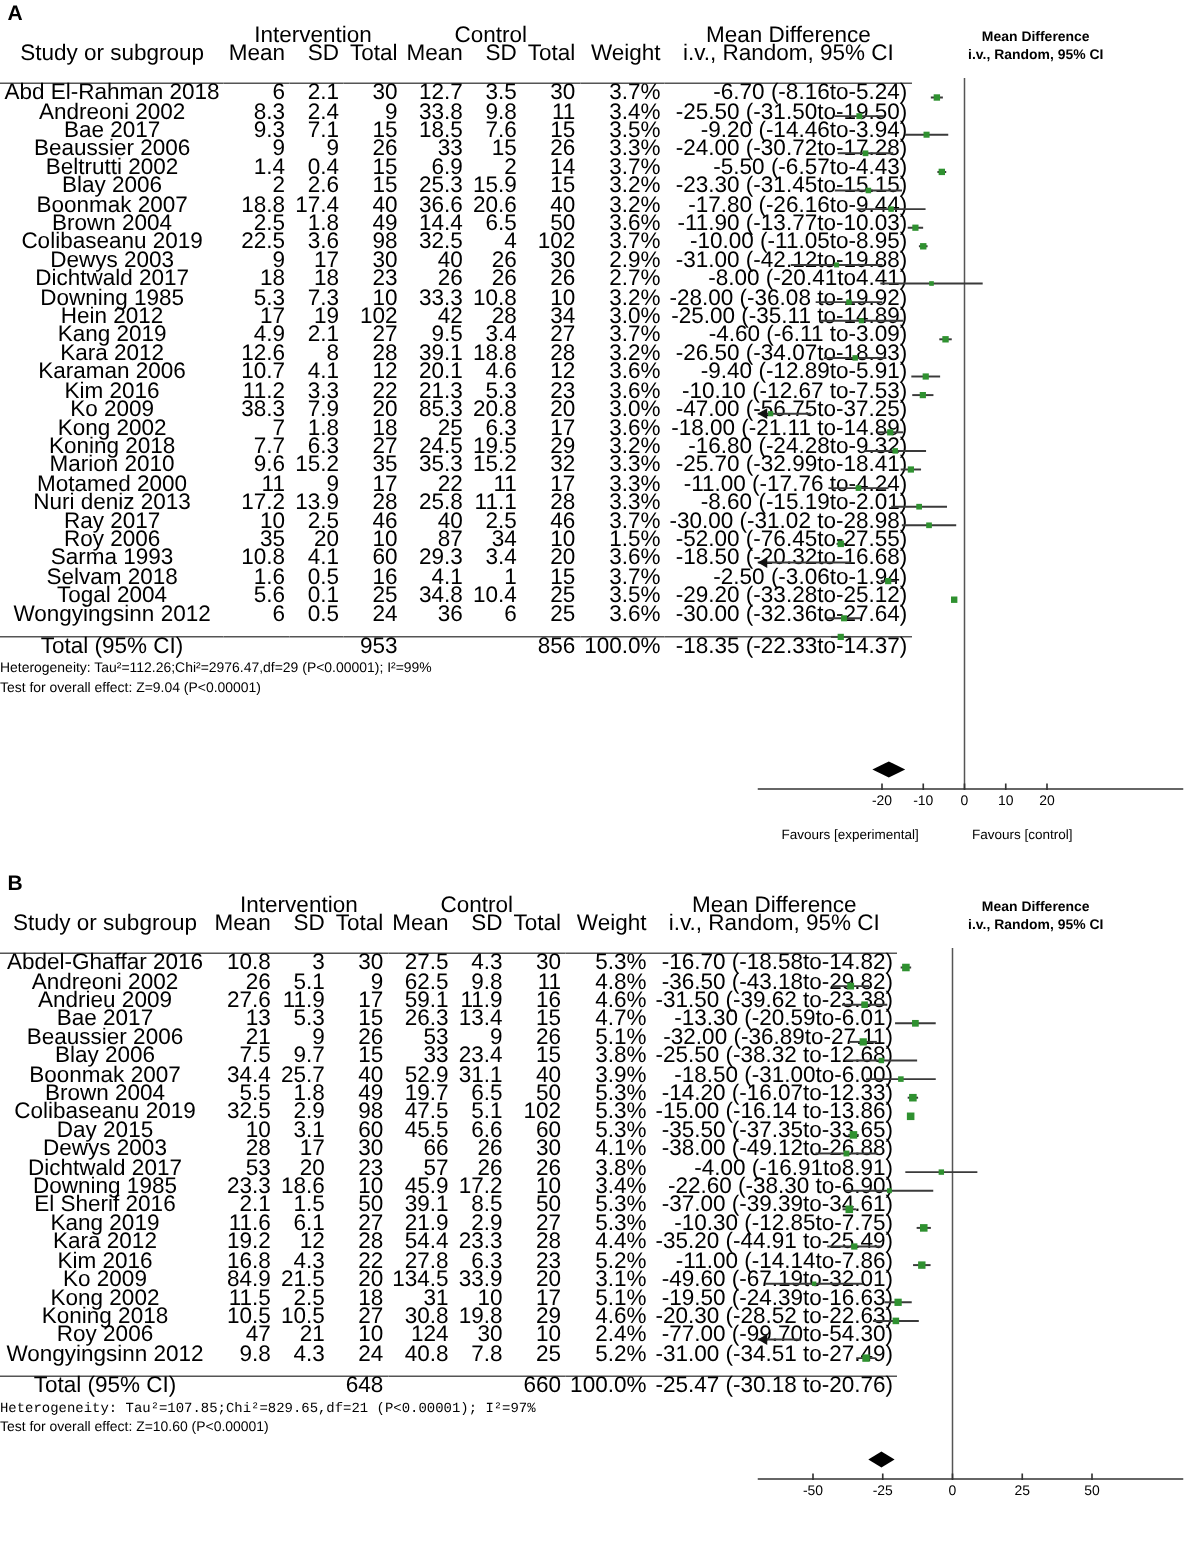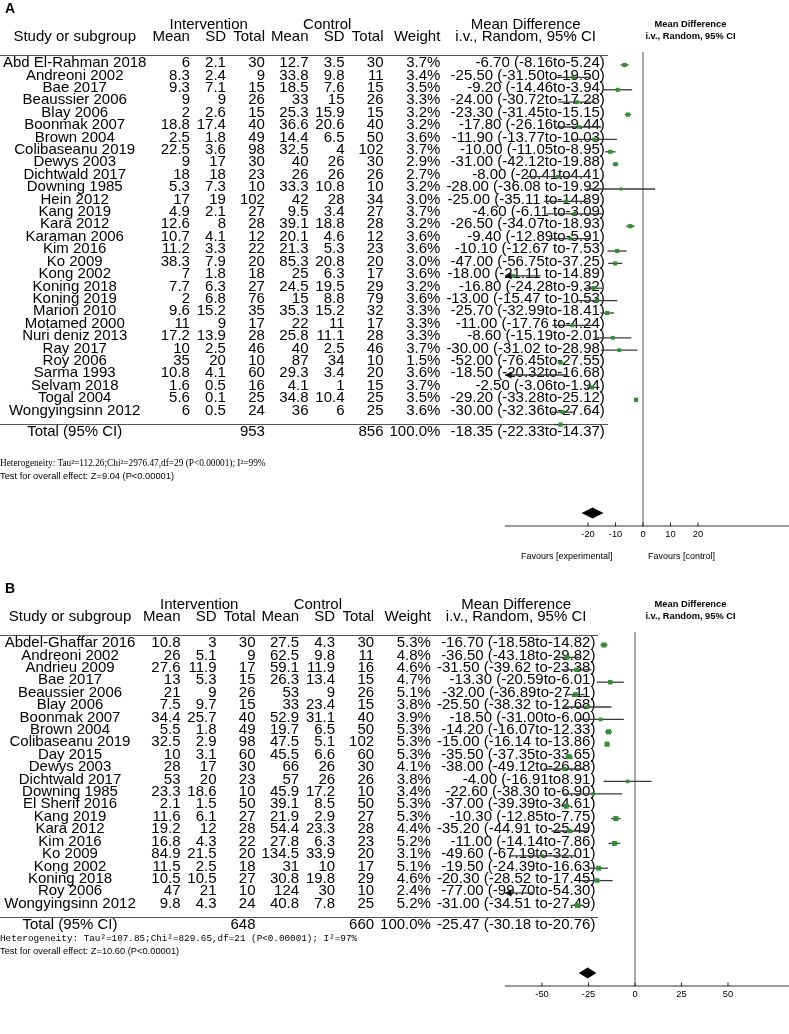--- a/index.html
+++ b/index.html
@@ -120,20 +120,31 @@
             <td class="c-num">9</td>
             <td class="c-num">9</td>
             <td class="c-tot">26</td>
             <td class="c-num">33</td>
             <td class="c-num">15</td>
             <td class="c-tot">26</td>
             <td class="c-wt">3.3%</td>
             <td class="c-md">-24.00 (-30.72to-17.28)</td>
           </tr>
           <tr>
+            <td class="c-study">Beltrutti 2002</td>
+            <td class="c-num">1.4</td>
+            <td class="c-num">0.4</td>
+            <td class="c-tot">15</td>
+            <td class="c-num">6.9</td>
+            <td class="c-num">2</td>
+            <td class="c-tot">14</td>
+            <td class="c-wt">3.7%</td>
+            <td class="c-md">-5.50 (-6.57to-4.43)</td>
+          </tr>
+          <tr>
             <td class="c-study">Blay 2006</td>
             <td class="c-num">2</td>
             <td class="c-num">2.6</td>
             <td class="c-tot">15</td>
             <td class="c-num">25.3</td>
             <td class="c-num">15.9</td>
             <td class="c-tot">15</td>
             <td class="c-wt">3.2%</td>
             <td class="c-md">-23.30 (-31.45to-15.15)</td>
           </tr>
@@ -283,31 +294,20 @@
           <tr>
             <td class="c-study">Koning 2018</td>
             <td class="c-num">7.7</td>
             <td class="c-num">6.3</td>
             <td class="c-tot">27</td>
             <td class="c-num">24.5</td>
             <td class="c-num">19.5</td>
             <td class="c-tot">29</td>
             <td class="c-wt">3.2%</td>
             <td class="c-md">-16.80 (-24.28to-9.32)</td>
-          </tr>
-          <tr>
-            <td class="c-study">Koning 2019</td>
-            <td class="c-num">2</td>
-            <td class="c-num">6.8</td>
-            <td class="c-tot">76</td>
-            <td class="c-num">15</td>
-            <td class="c-num">8.8</td>
-            <td class="c-tot">79</td>
-            <td class="c-wt">3.6%</td>
-            <td class="c-md">-13.00 (-15.47 to-10.53)</td>
           </tr>
           <tr>
             <td class="c-study">Marion 2010</td>
             <td class="c-num">9.6</td>
             <td class="c-num">15.2</td>
             <td class="c-tot">35</td>
             <td class="c-num">35.3</td>
             <td class="c-num">15.2</td>
             <td class="c-tot">32</td>
             <td class="c-wt">3.3%</td>
@@ -412,21 +412,21 @@
         <td class="c-num"></td>
         <td class="c-tot">953</td>
         <td class="c-num"></td>
         <td class="c-num"></td>
         <td class="c-tot">856</td>
         <td class="c-wt">100.0%</td>
         <td class="c-md">-18.35 (-22.33to-14.37)</td>
       </tr>
     </tbody>
       </table>
-    <div class="het" style="margin-top:20px;font-family:Liberation Serif, serif;">Heterogeneity: Tau²=112.26;Chi²=2976.47,df=29 (P&lt;0.00001); I²=99%</div>
+    <div class="het" style="margin-top:2px;">Heterogeneity: Tau²=112.26;Chi²=2976.47,df=29 (P&lt;0.00001); I²=99%</div>
     <div class="het">Test for overall effect: Z=9.04 (P&lt;0.00001)</div>
   </div>
   <div class="plot-head" style="left:592px;top:18px;width:197px;">Mean Difference</div>
   <div class="plot-head" style="left:592px;top:30px;width:197px;">i.v., Random, 95% CI</div>
   <div class="plot" style="left:505px;top:43px;">
     <svg id="svg-A" width="284" height="500">
         <line x1="138" y1="9" x2="138" y2="483" stroke="#555" stroke-width="1"></line>
         <g>
           <line x1="115.56" y1="22" x2="123.59" y2="22" stroke="#3a3a3a" stroke-width="1.3"></line>
           <rect x="117.4475" y="19.8725" width="4.255" height="4.255" fill="#2f9130"></rect>
@@ -805,21 +805,21 @@
           </tr>
           <tr>
             <td class="c-study">Koning 2018</td>
             <td class="c-num">10.5</td>
             <td class="c-num">10.5</td>
             <td class="c-tot">27</td>
             <td class="c-num">30.8</td>
             <td class="c-num">19.8</td>
             <td class="c-tot">29</td>
             <td class="c-wt">4.6%</td>
-            <td class="c-md">-20.30 (-28.52 to-17.45)</td>
+            <td class="c-md">-20.30 (-28.52 to-22.63)</td>
           </tr>
           <tr>
             <td class="c-study">Roy 2006</td>
             <td class="c-num">47</td>
             <td class="c-num">21</td>
             <td class="c-tot">10</td>
             <td class="c-num">124</td>
             <td class="c-num">30</td>
             <td class="c-tot">10</td>
             <td class="c-wt">2.4%</td>

